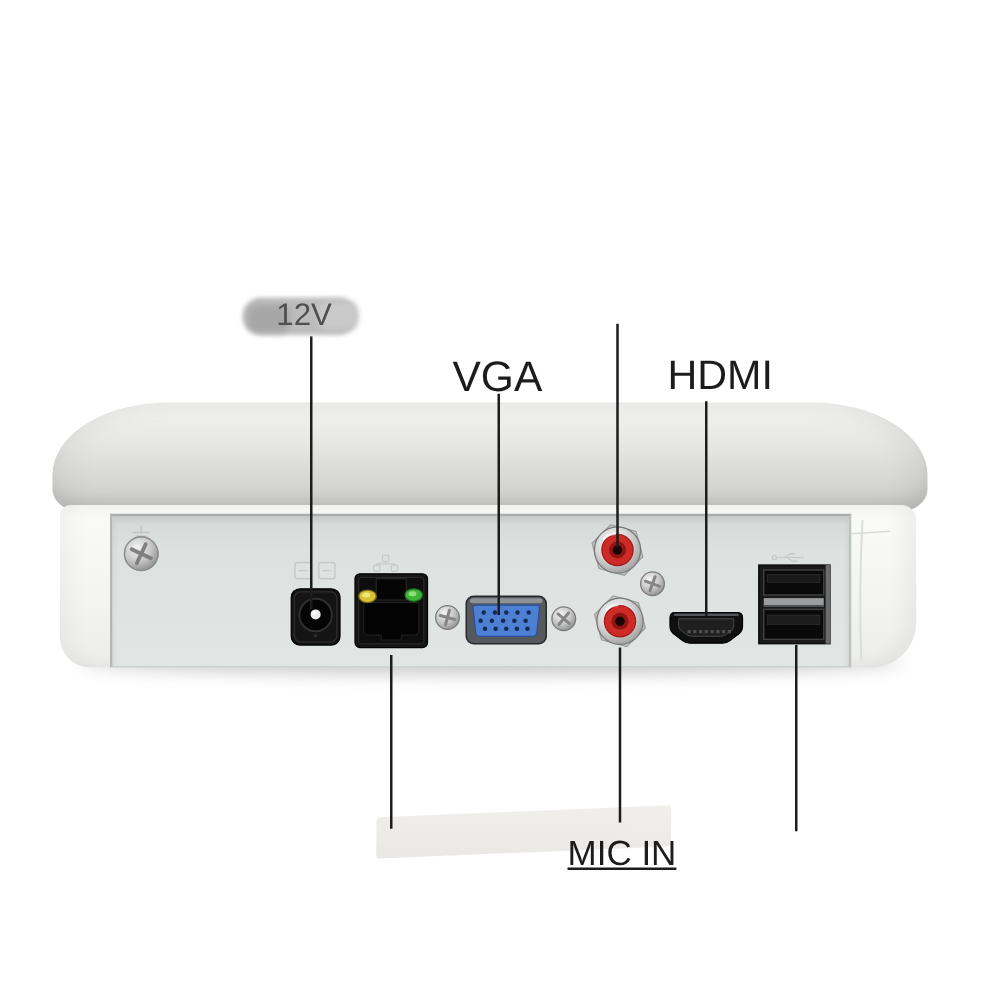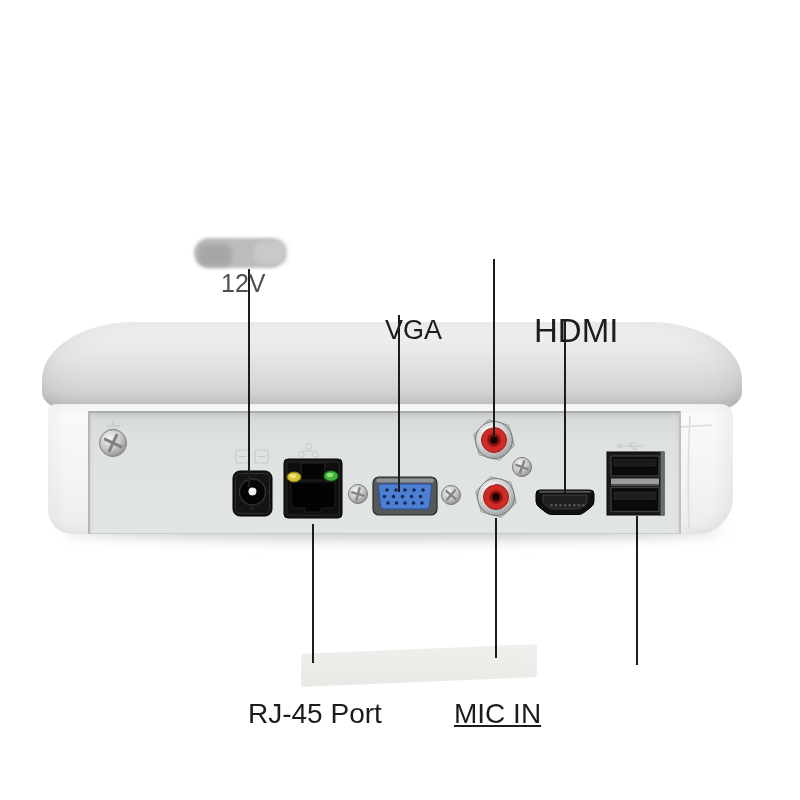--- a/index.html
+++ b/index.html
@@ -33,23 +33,23 @@
   .line{position:absolute;width:2px;background:var(--leader-line,#1c1c1c);}
   .ln-12v{left:248px;top:269px;height:218px;}
   .ln-vga{left:398px;top:315px;height:177px;}
   .ln-micout{left:493px;top:259px;height:179px;}
   .ln-hdmi{left:564px;top:321px;height:172px;}
   .ln-rj45{left:312px;top:524px;height:139px;}
   .ln-micin{left:495px;top:518px;height:140px;}
   .ln-usb{left:636px;top:516px;height:149px;}
 
   
-  .lbl{position:absolute;color:var(--label-text,#1c1c1c);white-space:nowrap;line-height:1.05;margin-top:31px;}
+  .lbl{position:absolute;color:var(--label-text,#1c1c1c);white-space:nowrap;line-height:1.05;}
   .lbl-12v{left:221px;top:239px;font-size:25px;color:var(--power-label-text,#4f4f4f);}
-  .lbl-vga{left:385px;top:285px;font-size:27px;}
+  .lbl-vga{left:362px;top:285px;font-size:34px;}
   .lbl-micout{left:441px;top:229px;font-size:27px;}
   .lbl-hdmi{left:534px;top:283px;font-size:33px;text-align:center;}
   .lbl-rj45{left:248px;top:668px;font-size:28px;}
   .lbl-micin{left:454px;top:668px;font-size:28px;text-decoration:underline;}
   .lbl-usb{left:581px;top:670px;font-size:28px;}
 
   
   .blob1{left:194px;top:238px;width:92px;height:30px;border-radius:15px;
     background:var(--watermark-blob,#b9b9b9);filter:blur(1.5px);opacity:.95;}
   .blob2{left:198px;top:244px;width:34px;height:22px;border-radius:8px;
@@ -247,16 +247,15 @@
   <div class="line ln-micin"></div>
   <div class="line ln-usb"></div>
 
   <div class="abs blob1"></div>
   <div class="abs blob2"></div>
   <div class="abs blob3"></div>
 
   <div class="lbl lbl-12v">12V</div>
   <div class="lbl lbl-vga">VGA</div>
   <div class="lbl lbl-hdmi">HDMI</div>
-  <div class="lbl lbl-rj45">RJ-45 Port</div>
   <div class="lbl lbl-micin">MIC IN</div>
 
 </div>
 
 </body></html>

